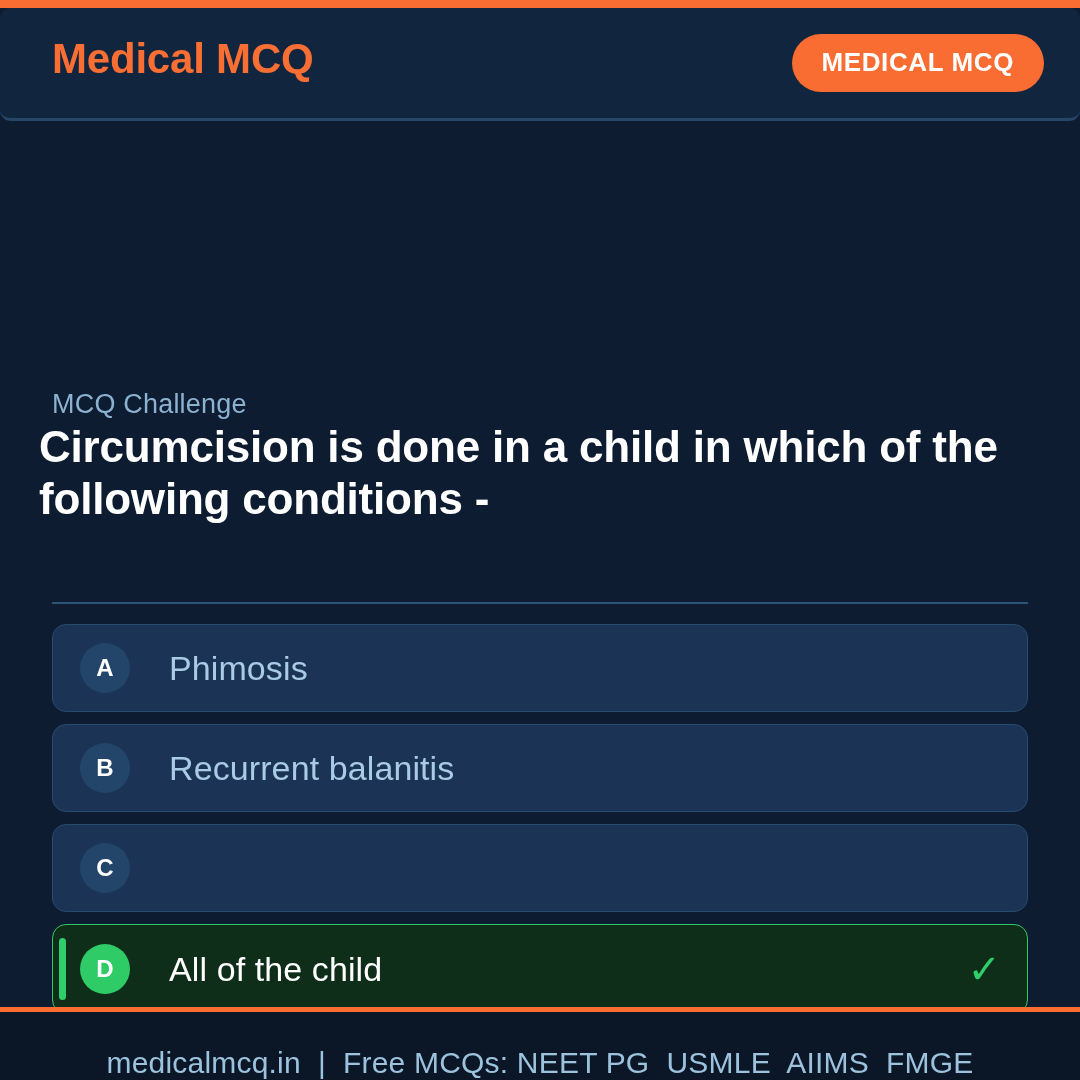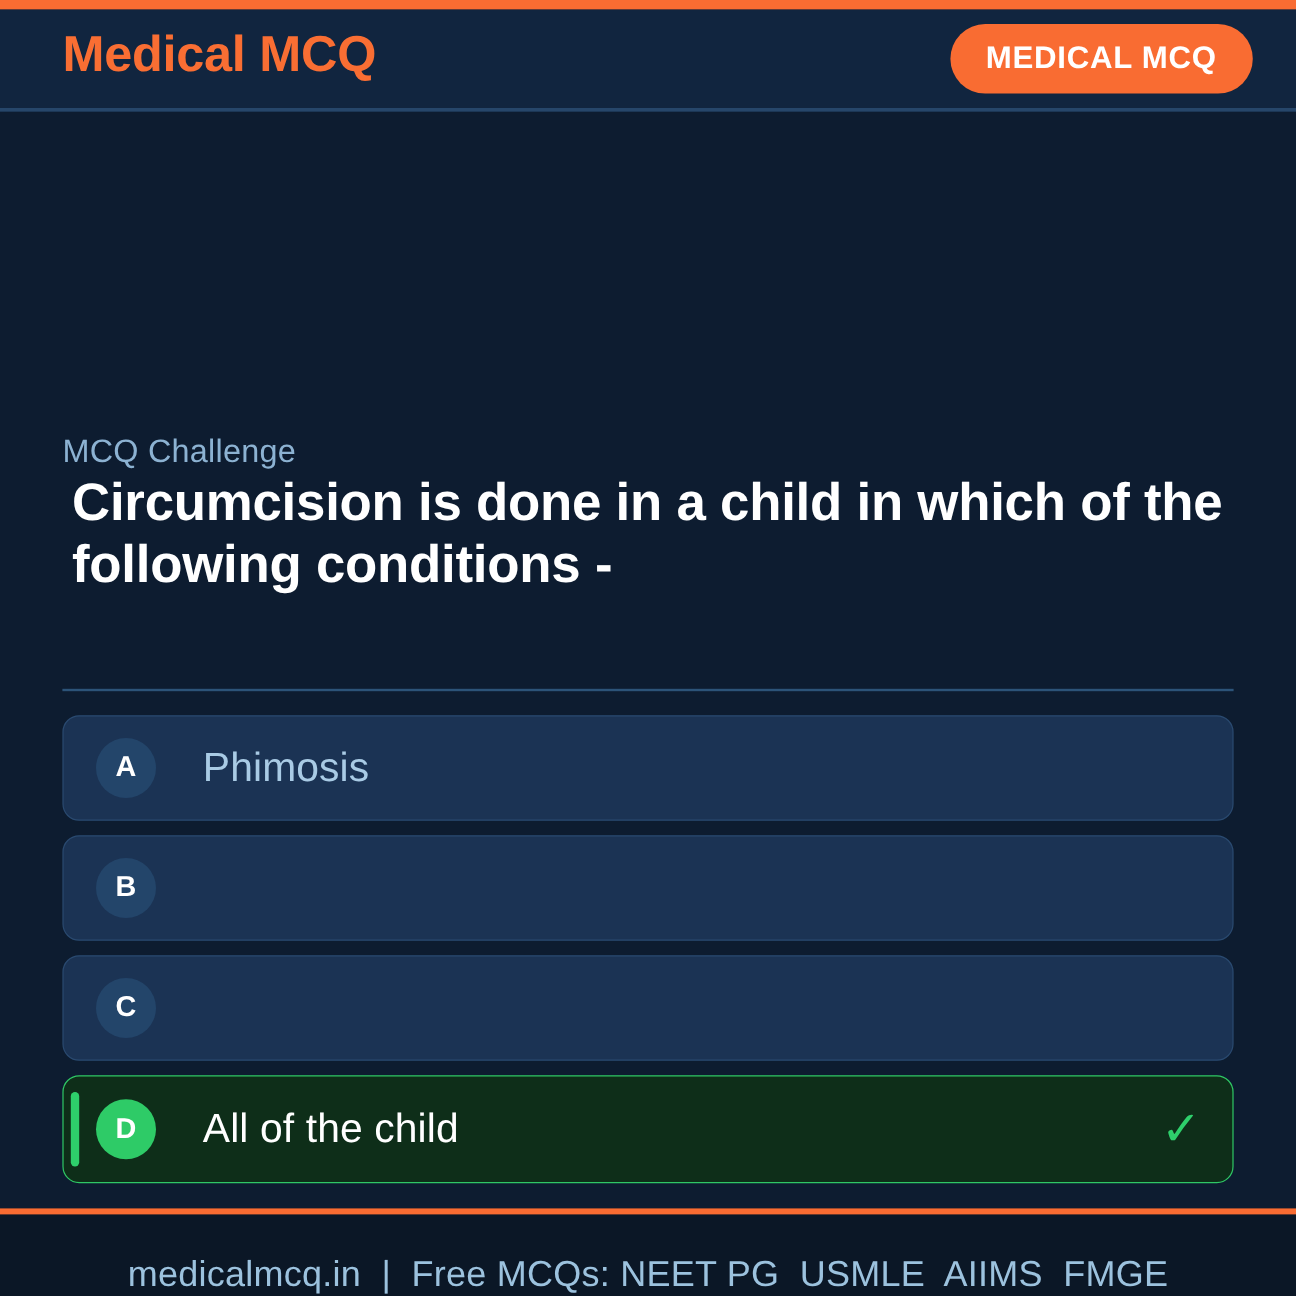--- a/index.html
+++ b/index.html
@@ -27,29 +27,30 @@
   .top-strip {
     height: 8px;
     width: 100%;
     background: #f96c32;
     flex: 0 0 auto;
   }
 
   
   .header {
     position: relative;
-    height: 85px;
+    height: 113px;
     flex: 0 0 auto;
     background: #11253f;
     border-bottom: 3px solid #26466a;
     box-sizing: border-box;
     display: flex;
     align-items: center;
     justify-content: space-between;
     padding: 0 36px 0 52px;
+    border-radius: 11px;
   }
   .brand-block {
     display: flex;
     flex-direction: column;
     justify-content: center;
     line-height: 1;
   }
   .brand-title {
     font-size: 42px;
     font-weight: bold;
@@ -84,21 +85,21 @@
   .kicker {
     position: absolute;
     left: 52px;
     top: 268px;
     font-size: 27px;
     color: #8cb2d2;
     letter-spacing: 0.2px;
   }
   .question {
     position: absolute;
-    left: 60px;
+    left: 39px;
     top: 300px;
     width: 970px;
     font-size: 44px;
     line-height: 52px;
     font-weight: bold;
     color: #ffffff;
     letter-spacing: -0.2px;
   }
   .divider {
     position: absolute;
@@ -224,20 +225,21 @@
 
     <div class="options">
 
       <div class="option">
         <div class="letter">A</div>
         <div class="opt-text">Phimosis</div>
       </div>
 
       <div class="option">
         <div class="letter">B</div>
+        <div class="opt-text">Recurrent balanitis</div>
       </div>
 
       <div class="option">
         <div class="letter">C</div>
       </div>
 
       <div class="option correct">
         <div class="accent"></div>
         <div class="letter">D</div>
         <div class="opt-text">All of the child</div>

